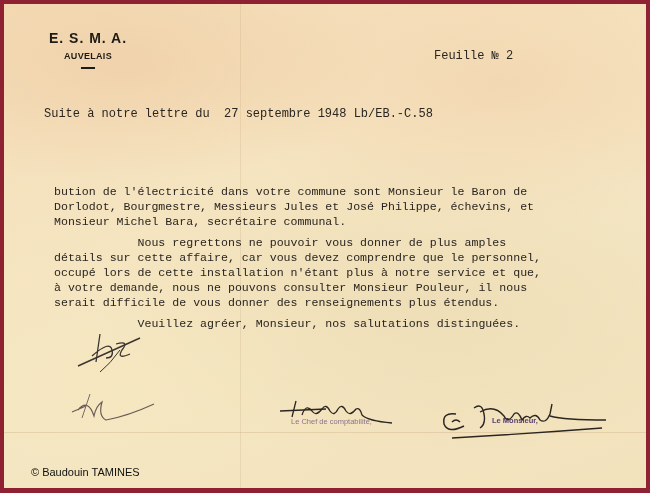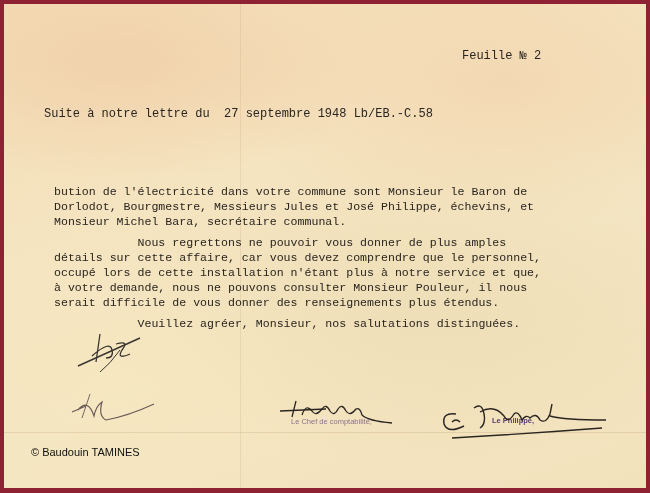--- a/index.html
+++ b/index.html
@@ -17,41 +17,46 @@
     }
     .fold-v { position: absolute; left: 236px; top: 0; width: 1px; height: 485px; background: rgba(200,170,130,0.25); }
     .fold-h { position: absolute; left: 0; top: 428px; width: 642px; height: 1px; background: rgba(200,170,130,0.35); }
 
     .letterhead { position: absolute; left: 34px; top: 26px; width: 100px; text-align: center; font-family: "Liberation Sans", sans-serif; color: #1e1a16; }
     .lh-company { font-weight: bold; font-size: 14px; letter-spacing: 1px; }
     .lh-city { font-weight: bold; font-size: 9px; margin-top: 5px; letter-spacing: 0.3px; }
     .lh-rule { width: 14px; height: 2px; background: #1e1a16; margin: 6px auto 0; }
 
     .mono { font-family: "Liberation Mono", monospace; color: #2a2520; font-size: 12px; }
-    .sheet { position: absolute; left: 458px; top: 45px; }
+    .sheet { position: absolute; left: 430px; top: 45px; }
     .ref { position: absolute; left: 40px; top: 103px; white-space: pre; }
 
     .body { position: absolute; left: 50px; top: 180px; width: 600px; line-height: 15px; font-size: 11.6px; }
     .body .line { white-space: pre; display: block; height: 15px; }
     .body .gap { height: 6px; display: block; }
 
     .sig-title { position: absolute; font-family: "Liberation Sans", sans-serif; font-size: 7.5px; color: #6b4a7a; margin-top: 32px; }
     .sig-accounting-title { left: 287px; top: 381px; opacity: 0.75; }
     .sig-director-title { left: 488px; top: 380px; font-weight: bold; color: #5a3d6d; }
 
     .sig { position: absolute; }
-    .credit { position: absolute; left: 27px; top: 442px; font-family: "Liberation Sans", sans-serif; font-size: 11px; color: #111; }
+    .credit { position: absolute; left: 27px; top: 462px; font-family: "Liberation Sans", sans-serif; font-size: 11px; color: #111; }
   </style>
 </head>
 <body>
 
 <div class="frame">
   <div class="fold-v"></div>
   <div class="fold-h"></div>
 
+  <div class="letterhead">
+    <div class="lh-company">E. S. M. A.</div>
+    <div class="lh-city">AUVELAIS</div>
+    <div class="lh-rule"></div>
+  </div>
 
   <div class="mono sheet">Feuille № 2</div>
 
   <div class="mono ref">Suite à notre lettre du  27 septembre 1948 Lb/EB.-C.58</div>
 
   <div class="mono body">
     <span class="line">bution de l'électricité dans votre commune sont Monsieur le Baron de</span>
     <span class="line">Dorlodot, Bourgmestre, Messieurs Jules et José Philippe, échevins, et</span>
     <span class="line">Monsieur Michel Bara, secrétaire communal.</span>
     <span class="gap"></span>
@@ -68,21 +73,21 @@
     <path d="M8 36 L70 8" stroke="#3a3530" stroke-width="1.4" fill="none"></path>
     <path d="M30 4 L26 32 M22 26 Q40 10 42 20 Q44 28 36 28 M46 14 Q60 10 52 20 Q46 30 60 24" stroke="#3a3530" stroke-width="1.3" fill="none"></path>
     <path d="M50 20 Q40 34 30 42" stroke="#3a3530" stroke-width="1" fill="none"></path>
   </svg>
   <svg class="sig" style="left:64px;top:382px" width="100" height="50" viewBox="0 0 100 50">
     <path d="M4 26 L18 20 M10 24 Q20 12 26 30 Q28 20 34 16 Q30 30 38 34 Q60 30 86 18" stroke="#6a5c58" stroke-width="1.2" fill="none"></path>
     <path d="M22 8 L14 32" stroke="#7a6a66" stroke-width="1" fill="none"></path>
   </svg>
 
   <div class="sig-title sig-accounting-title">Le Chef de comptabilité,</div>
-  <div class="sig-title sig-director-title">Le Philippe,</div>
+  <div class="sig-title sig-director-title">Le Monsieur,</div>
 
   <svg class="sig" style="left:272px;top:393px" width="140" height="32" viewBox="0 0 140 32">
     <path d="M4 14 L50 12" stroke="#2b2622" stroke-width="1.5" fill="none"></path>
     <path d="M20 4 L16 20 M26 18 Q30 6 36 14 Q40 20 46 12 Q50 6 54 14 Q58 20 62 12 Q66 6 70 14 Q74 20 80 12 Q84 10 86 18 Q92 24 116 26" stroke="#2b2622" stroke-width="1.3" fill="none"></path>
   </svg>
   <svg class="sig" style="left:430px;top:390px" width="200" height="48" viewBox="0 0 200 48">
     <path d="M22 20 Q8 18 10 30 Q14 40 30 32 M18 28 Q22 24 26 28" stroke="#2b2622" stroke-width="1.5" fill="none"></path>
     <path d="M40 14 Q48 8 50 20 Q52 30 46 34 M46 18 Q60 10 70 22 Q74 30 80 20 Q84 16 88 26 Q92 20 96 24 Q102 18 106 26 Q112 30 116 20 L118 10 M116 22 Q130 26 172 26" stroke="#2b2622" stroke-width="1.4" fill="none"></path>
     <path d="M18 44 Q90 40 168 34" stroke="#2b2622" stroke-width="1.3" fill="none"></path>
   </svg>

